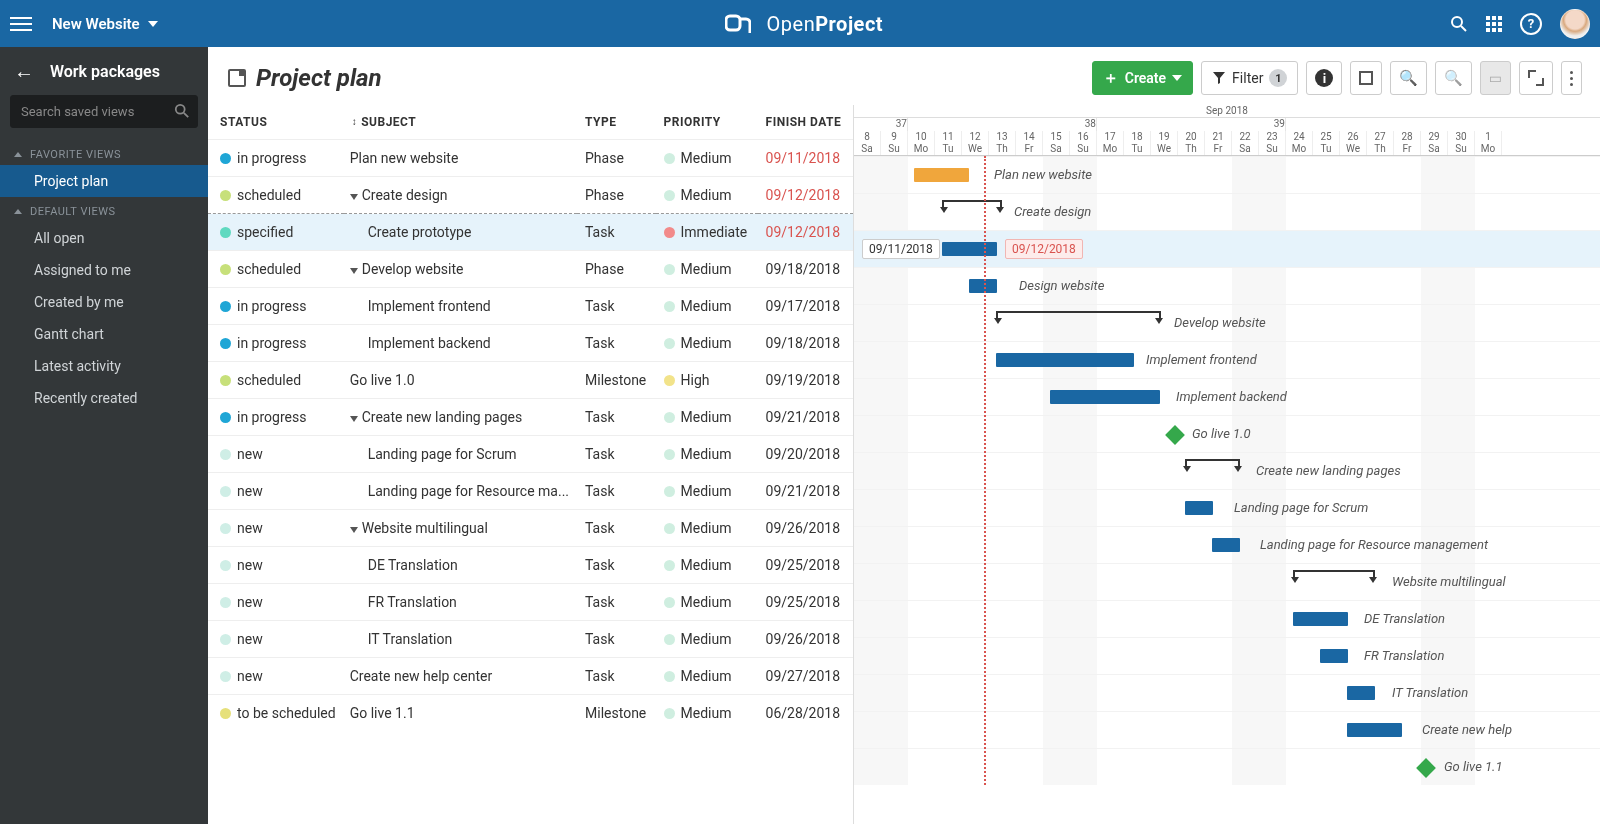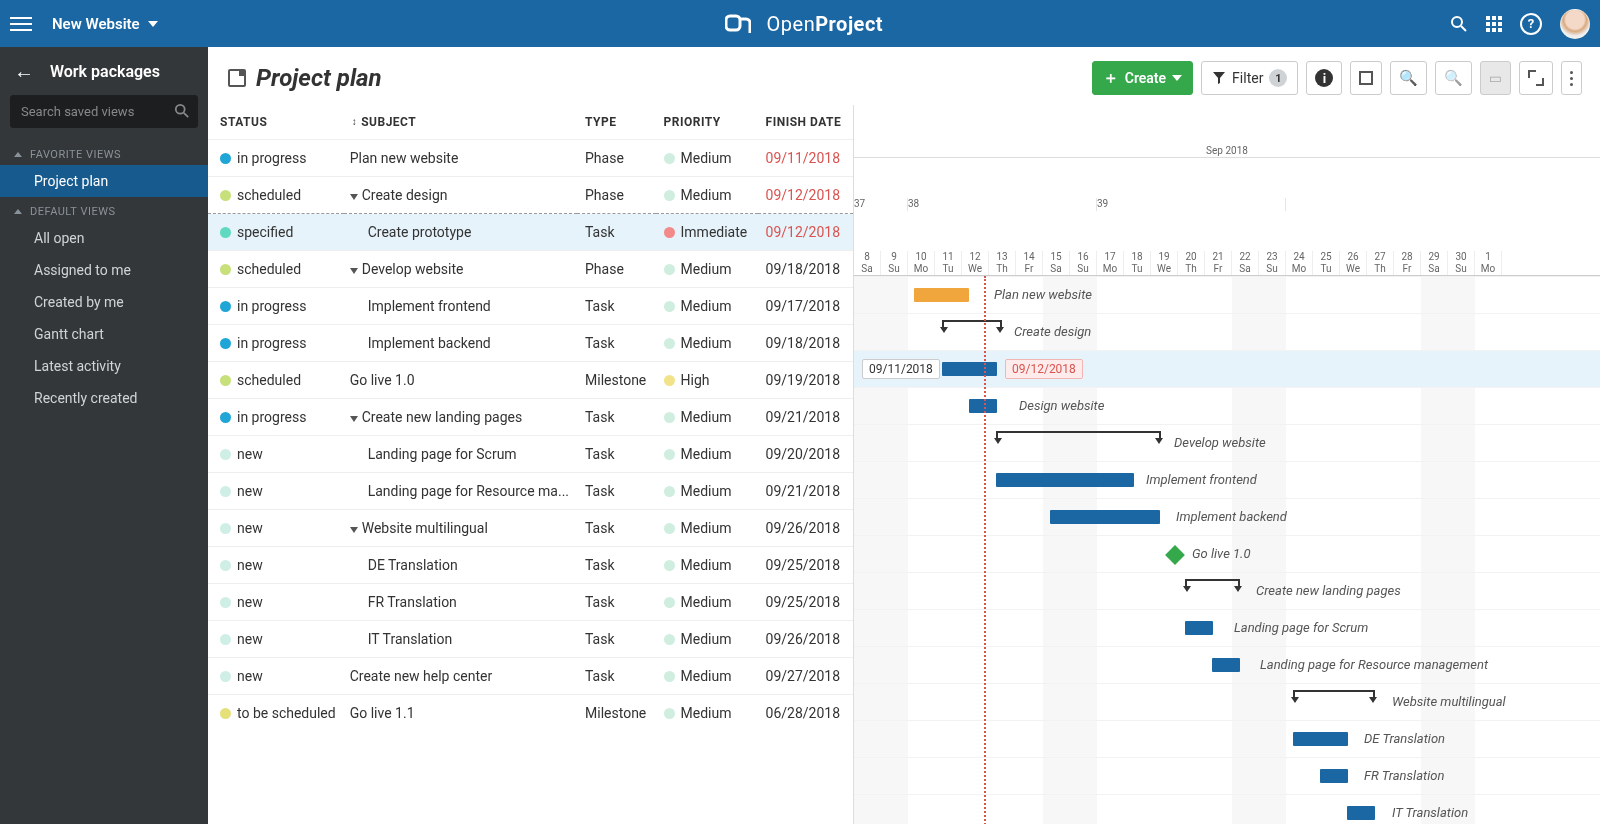--- a/index.html
+++ b/index.html
@@ -58,23 +58,23 @@
   th{text-align:left;font-size:12px;font-weight:700;letter-spacing:.5px;color:#333;padding:10px 8px;white-space:nowrap;}
   tbody tr{border-top:1px solid #eee;height:37px;}
   tbody tr.sel{background:#e6f3fb;border-top:1px dashed #999;border-bottom:1px dashed #999;}
   td{padding:0 8px;font-size:14px;white-space:nowrap;}
   .status-dot{width:11px;height:11px;border-radius:50%;display:inline-block;margin-right:6px;vertical-align:-1px;}
   .pri-dot{width:11px;height:11px;border-radius:50%;display:inline-block;margin-right:6px;vertical-align:-1px;}
   .chev{width:0;height:0;border-left:4px solid transparent;border-right:4px solid transparent;border-top:6px solid #555;display:inline-block;margin-right:4px;}
   .date-hl{color:#d9534f;}
   .sort-ind{font-size:10px;margin-right:4px;vertical-align:1px;}
   .gantt-header{border-bottom:1px solid #ccc;}
-  .gh-row{display:flex;height:13px;font-size:10px;color:#666;margin-top:40px;}
+  .gh-row{display:flex;height:13px;font-size:10px;color:#666;}
   .gh-month{text-align:center;border-bottom:1px solid #ddd;flex:1;}
-  .gh-week{border-right:1px solid #e5e5e5;text-align:left;}
+  .gh-week{border-right:1px solid #e5e5e5;text-align:right;}
   .gh-day{width:27px;border-right:1px solid #eee;text-align:center;line-height:12px;}
   .gantt-body{position:relative;}
   .gantt-row{height:37px;border-top:1px solid #f2f2f2;position:relative;}
   .gantt-row.sel{background:#e6f3fb;}
   .today-line{position:absolute;top:0;bottom:0;border-left:2px dotted #d9534f;z-index:1;}
   .weekend{position:absolute;top:0;bottom:0;width:54px;background:#f7f7f7;}
   .bar{position:absolute;height:14px;top:11px;border-radius:1px;background:#1a67a3;}
   .bar.orange{background:#f0a63c;}
   .bracket{position:absolute;top:6px;height:8px;border:2px solid #333;border-bottom:none;}
   .bracket::before,.bracket::after{content:"";position:absolute;bottom:-5px;width:0;height:0;border-left:4px solid transparent;border-right:4px solid transparent;border-top:6px solid #333;}

